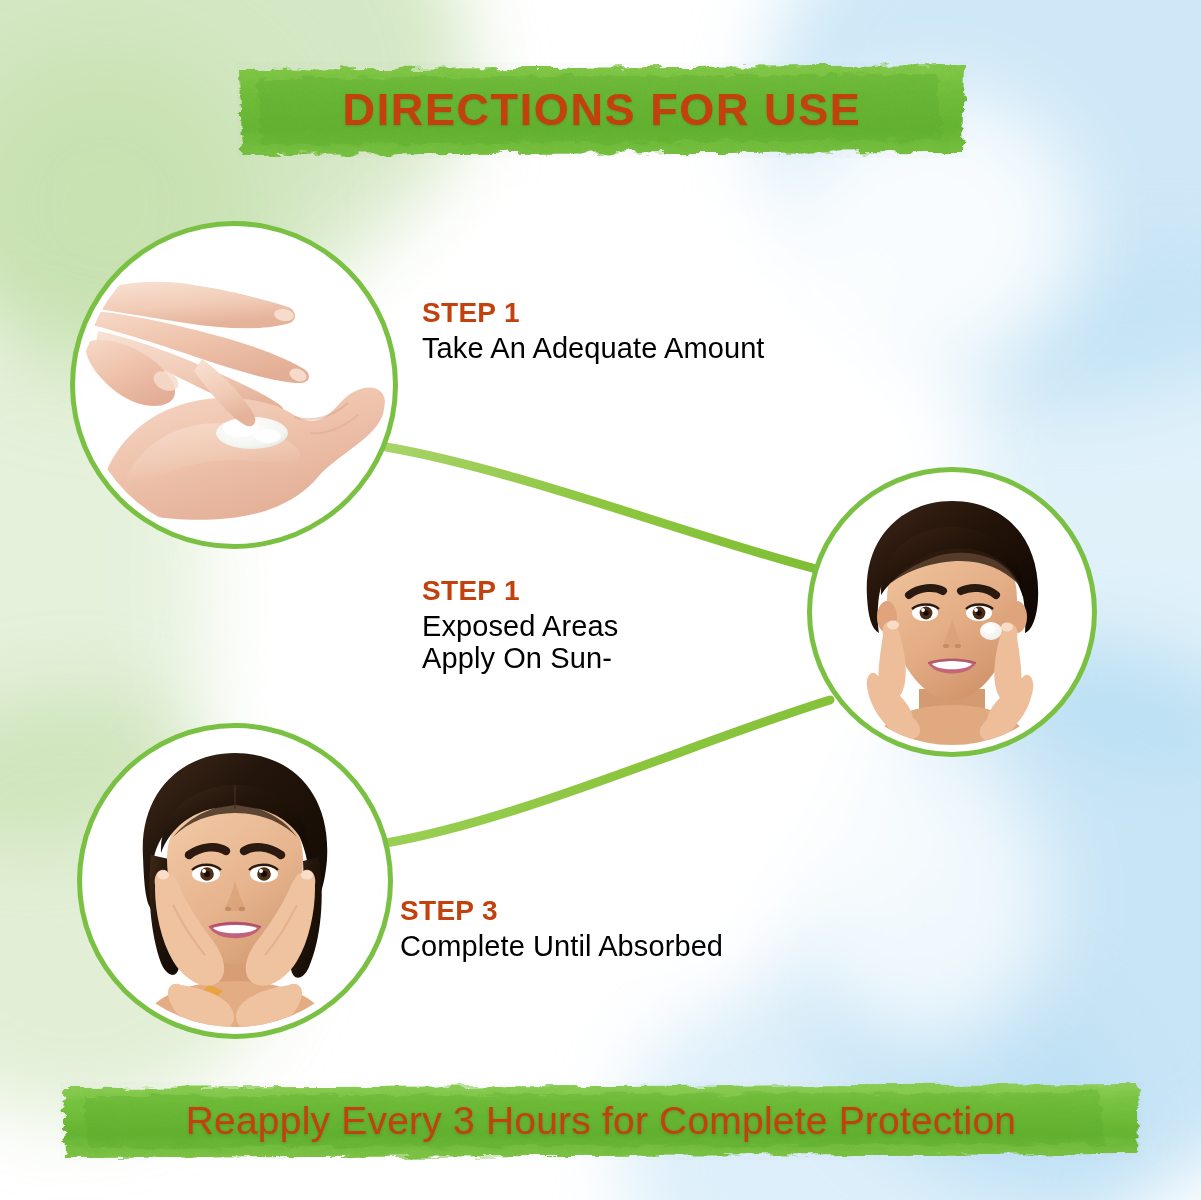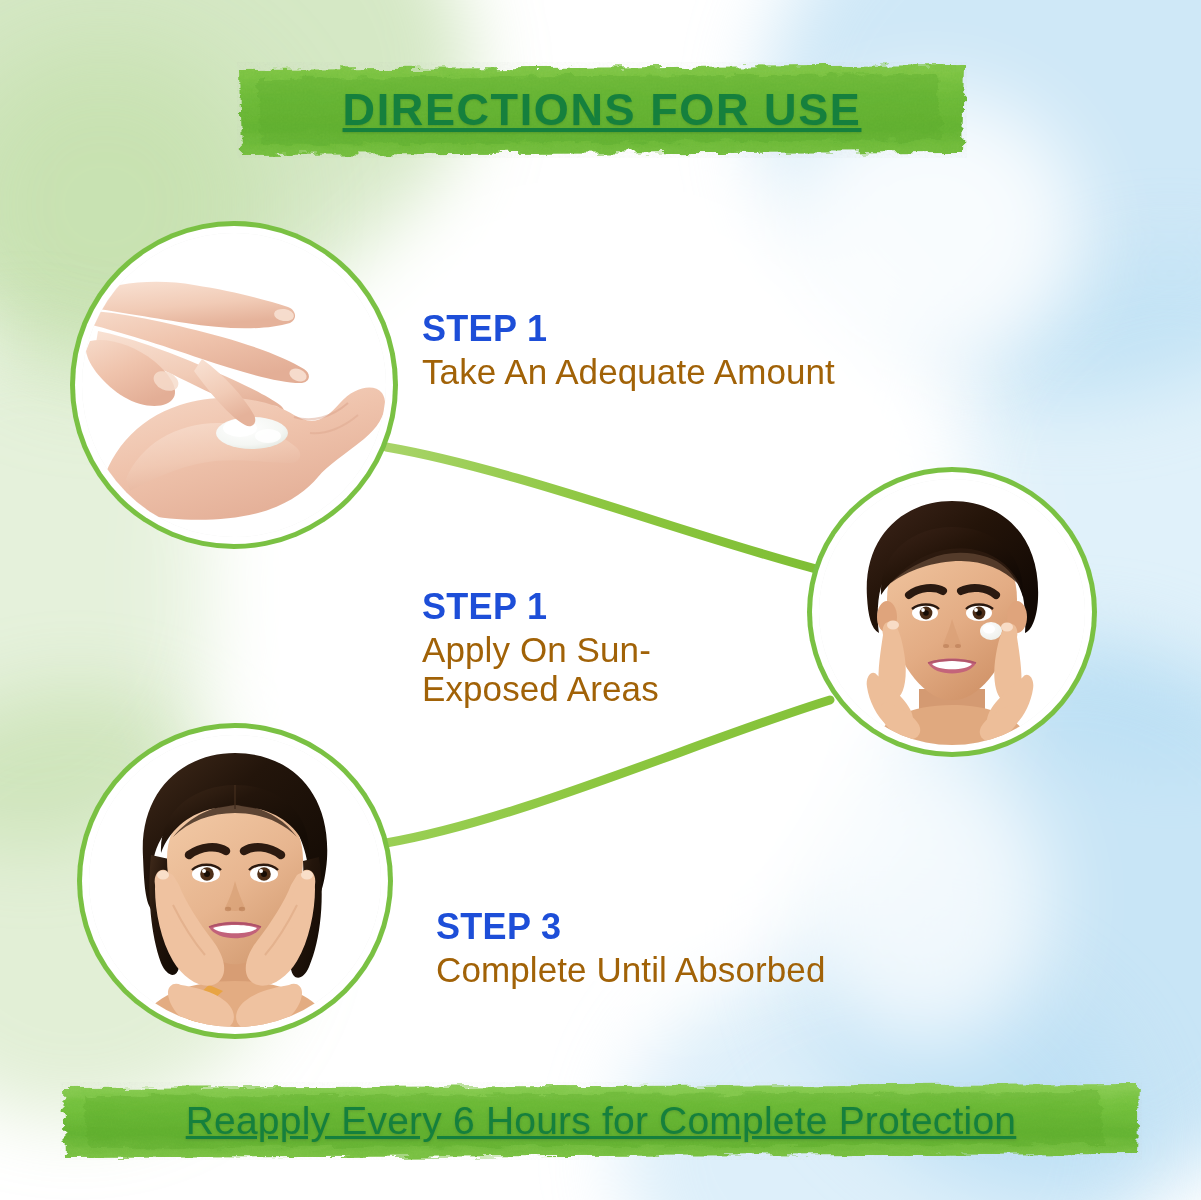--- a/index.html
+++ b/index.html
@@ -23,21 +23,21 @@
   .w-blue-br{right:-150px;top:640px;width:560px;height:560px;background:rgba(166,213,240,.62);}
   .w-blue-b{right:60px;bottom:-160px;width:520px;height:420px;background:rgba(180,220,243,.45);}
   .w-white-c{left:210px;top:170px;width:760px;height:820px;background:rgba(255,255,255,.95);filter:blur(60px);}
   .w-white-c2{left:320px;top:430px;width:520px;height:520px;background:#fff;filter:blur(55px);}
   .w-white-tr{right:120px;top:90px;width:300px;height:280px;background:rgba(255,255,255,.85);filter:blur(40px);}
   .w-white-br{right:150px;bottom:150px;width:260px;height:300px;background:rgba(255,255,255,.75);filter:blur(42px);}
 
   
   .banner{position:absolute;z-index:4;display:flex;align-items:center;justify-content:center;}
   .banner .brush{position:absolute;inset:0;}
-  .banner .btxt{position:relative;z-index:2;color:#15803d;white-space:nowrap;text-decoration:underline;}
+  .banner .btxt{position:relative;z-index:2;color:#c2410c;white-space:nowrap;}
 
   #header-banner{left:237px;top:62px;width:730px;height:96px;}
   #header-banner .btxt{
     font-size:45px;font-weight:bold;letter-spacing:1.6px;
     text-transform:uppercase;
     text-shadow:0 1px 2px rgba(60,110,30,.35);
   }
 
   #footer-banner{left:60px;top:1082px;width:1082px;height:78px;}
   #footer-banner .btxt{
@@ -62,30 +62,30 @@
   }
   .photo{position:absolute;inset:0;}
 
   #circle-1{left:75px;top:226px;width:318px;height:318px;}
   #circle-2{left:812px;top:472px;width:280px;height:280px;}
   #circle-3{left:82px;top:728px;width:306px;height:306px;}
 
   
   .step{position:absolute;z-index:5;}
   .step .lbl{
-    color:#1d4ed8;font-size:36px;font-weight:bold;letter-spacing:.3px;
-    line-height:1.06;margin:12px 0 4px 0;
+    color:#c2410c;font-size:28px;font-weight:bold;letter-spacing:.3px;
+    line-height:1.06;margin:0 0 4px 0;
   }
   .step .desc{
-    color:#a16207;font-size:35px;font-weight:normal;letter-spacing:.1px;
+    color:#000000;font-size:29px;font-weight:normal;letter-spacing:.1px;
     line-height:1.12;margin:0;
   }
   #step-1{left:422px;top:298px;}
   #step-2{left:422px;top:576px;}
-  #step-3{left:436px;top:896px;}
+  #step-3{left:400px;top:896px;}
 </style>
 </head>
 <body>
 
 <div class="stage">
 
   <div class="bg">
     <div class="wash w-green-tl"></div>
     <div class="wash w-green-tl2"></div>
     <div class="wash w-green-l"></div>
@@ -399,22 +399,22 @@
     </div>
   </div>
 
   <div class="step" id="step-1">
     <p class="lbl">STEP 1</p>
     <p class="desc">Take An Adequate Amount</p>
   </div>
 
   <div class="step" id="step-2">
     <p class="lbl">STEP 1</p>
+    <p class="desc">Exposed Areas</p>
     <p class="desc">Apply On Sun-</p>
-    <p class="desc">Exposed Areas</p>
   </div>
 
   <div class="step" id="step-3">
     <p class="lbl">STEP 3</p>
     <p class="desc">Complete Until Absorbed</p>
   </div>
 
   <div class="banner" id="footer-banner">
     <svg class="brush" viewBox="0 0 1082 78" preserveAspectRatio="none">
       <defs>
@@ -437,16 +437,16 @@
         </filter>
       </defs>
       <g filter="url(#fbrough)">
         <path d="M 3 6 L 1079 2 L 1077 72 L 5 76 Z" fill="url(#fbg)"></path>
       </g>
       <g filter="url(#fbrough)" opacity="0.30">
         <path d="M 24 14 L 1040 10 L 1044 62 L 28 66 Z" fill="#56A627"></path>
       </g>
       <rect x="0" y="0" width="1082" height="78" filter="url(#fgrain)" opacity="0.42" style="mix-blend-mode:overlay"></rect>
     </svg>
-    <span class="btxt">Reapply Every 6 Hours for Complete Protection</span>
+    <span class="btxt">Reapply Every 3 Hours for Complete Protection</span>
   </div>
 
 </div>
 
 </body></html>

